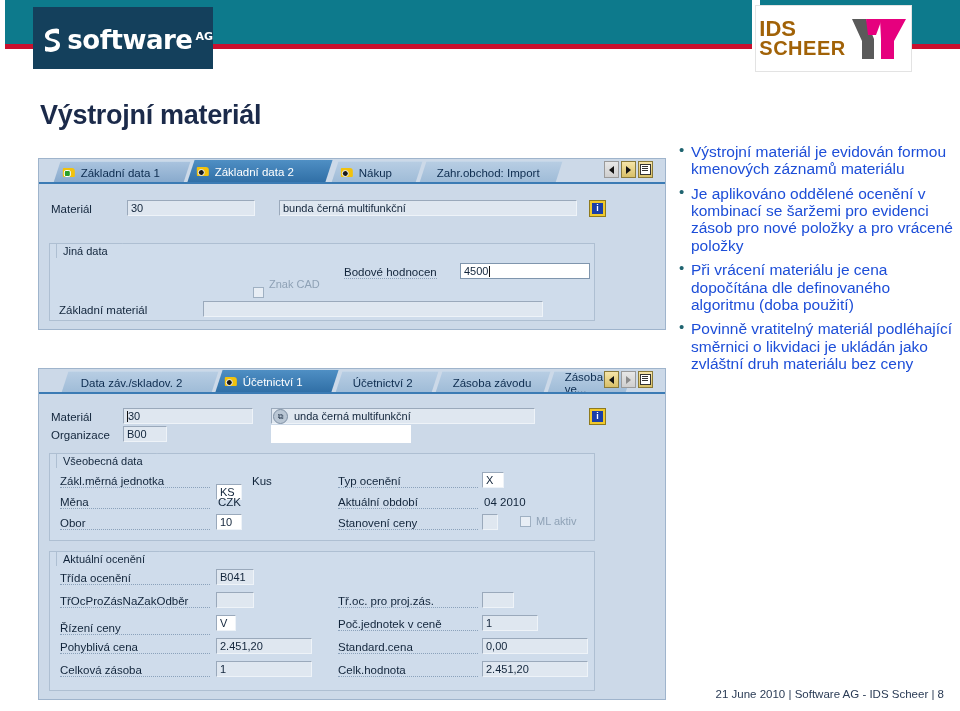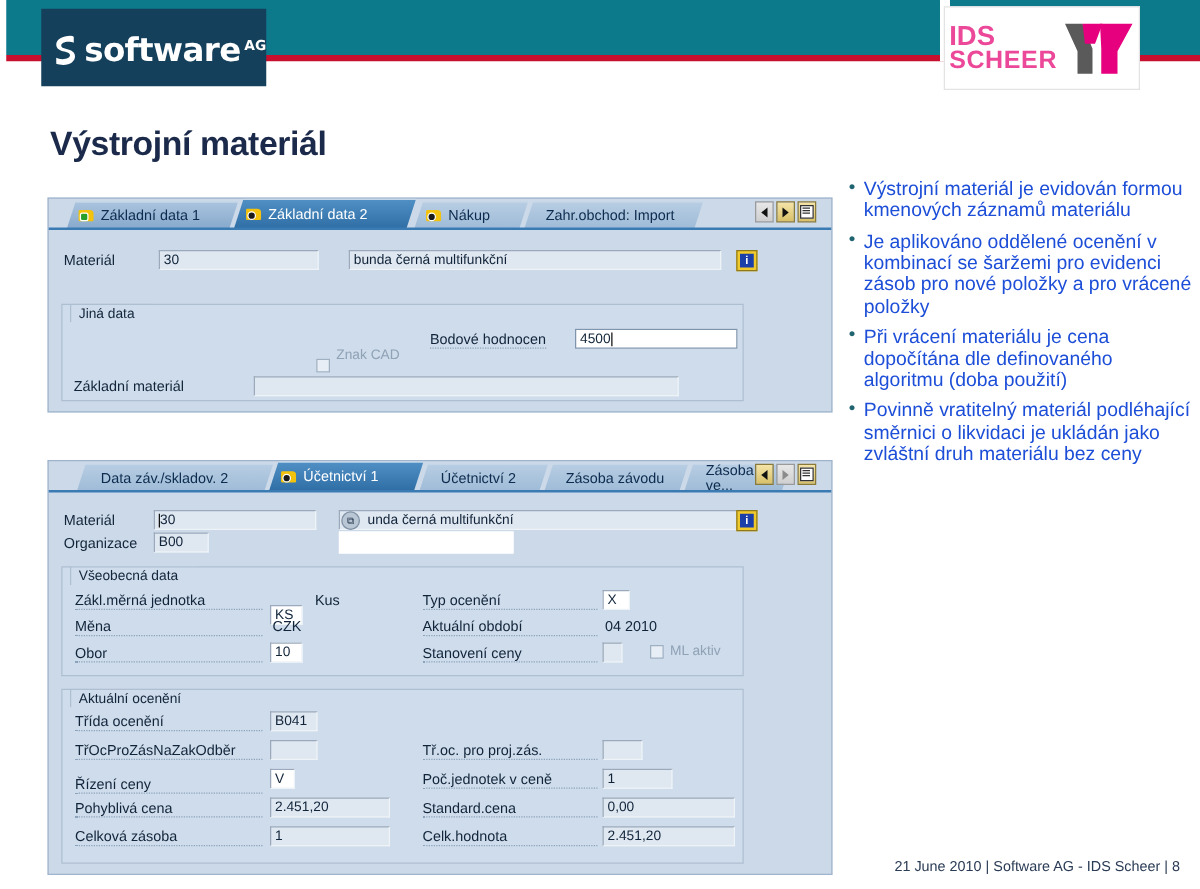--- a/index.html
+++ b/index.html
@@ -42,21 +42,21 @@
   .sag-ag{
     font-size:11px;font-weight:700;margin-left:3px;position:relative;top:-9px;
   }
 
   .logo-ids{
     position:absolute;left:755px;top:5px;width:155px;height:65px;
     background:#ffffff;border:1px solid #e3e3e3;
     display:flex;align-items:center;justify-content:center;
   }
   .ids-txt{
-    font-family:"Liberation Sans", sans-serif;color:#ec4899;
+    font-family:"Liberation Sans", sans-serif;color:#a16207;
     line-height:0.95;text-align:left;margin-right:4px;
   }
   .ids-l1{font-size:22px;font-weight:700;letter-spacing:0px;}
   .ids-l2{font-size:20px;font-weight:700;letter-spacing:0.5px;}
 
   
   .slide-title{
     position:absolute;left:40px;top:100px;
     font-size:27px;font-weight:700;color:#1b2a4a;
     font-family:"Liberation Sans", sans-serif;
@@ -340,21 +340,21 @@
           </div>
       </div>
       <div class="tabline"></div>
     </div>
 
     <div class="lbl" style="left:12px;top:42px;">Materiál</div>
     <div class="fld" style="left:84px;top:39px;width:130px;">
       <span class="caret" style="margin:0 0 0 0;"></span>
         <span>30</span>
     </div>
-    <div class="fld" style="left:232px;top:39px;width:334px;padding-left:22px;">unda černá multifunkční</div>
+    <div class="fld" style="left:232px;top:39px;width:264px;padding-left:22px;">unda černá multifunkční</div>
     <div class="searchico" style="left:234px;top:40px;">⧉</div>
     <div class="infobtn" style="left:550px;top:39px;">
         <i>i</i>
       </div>
 
     <div class="lbl" style="left:12px;top:60px;">Organizace</div>
     <div class="fld" style="left:84px;top:57px;width:44px;">B00</div>
     <div class="whitepatch" style="left:232px;top:56px;width:140px;height:18px;"></div>
 
     <div class="grp" style="left:10px;top:84px;width:546px;height:88px;">

